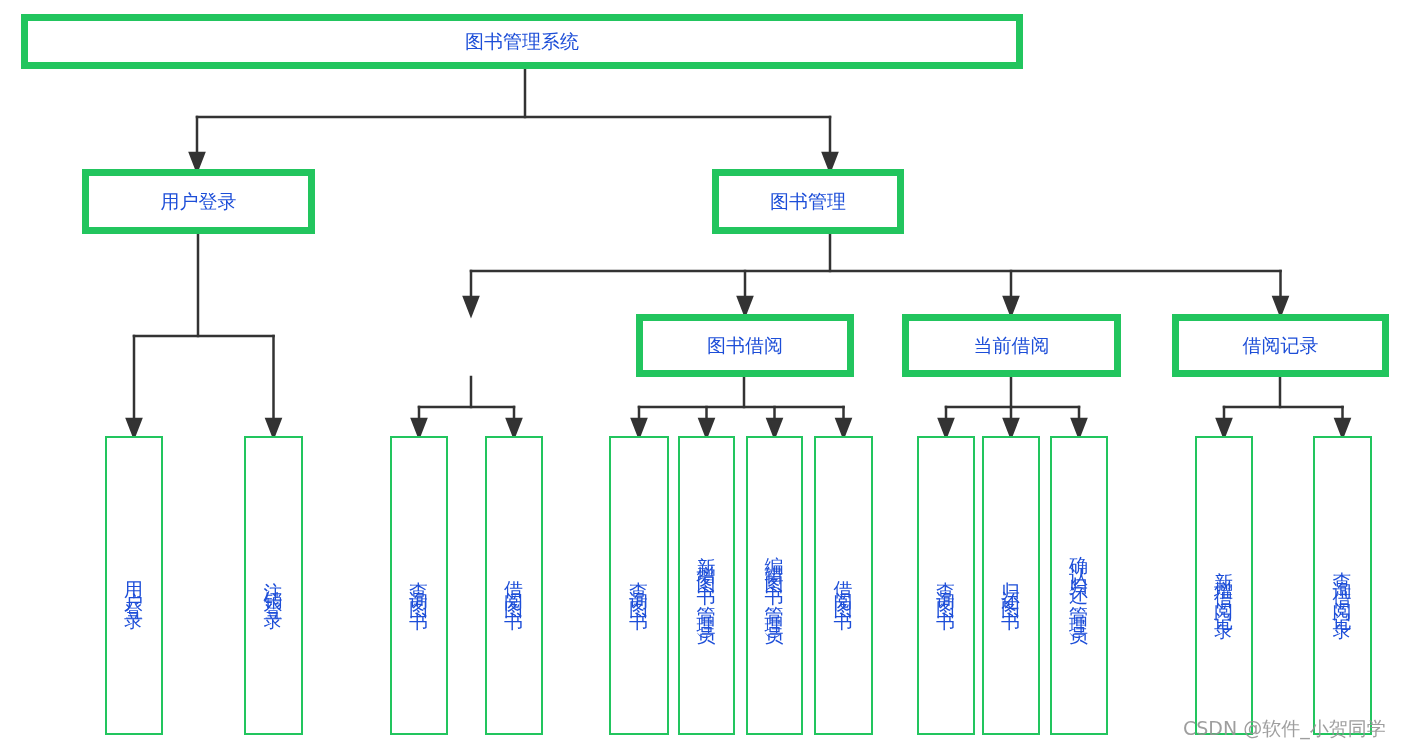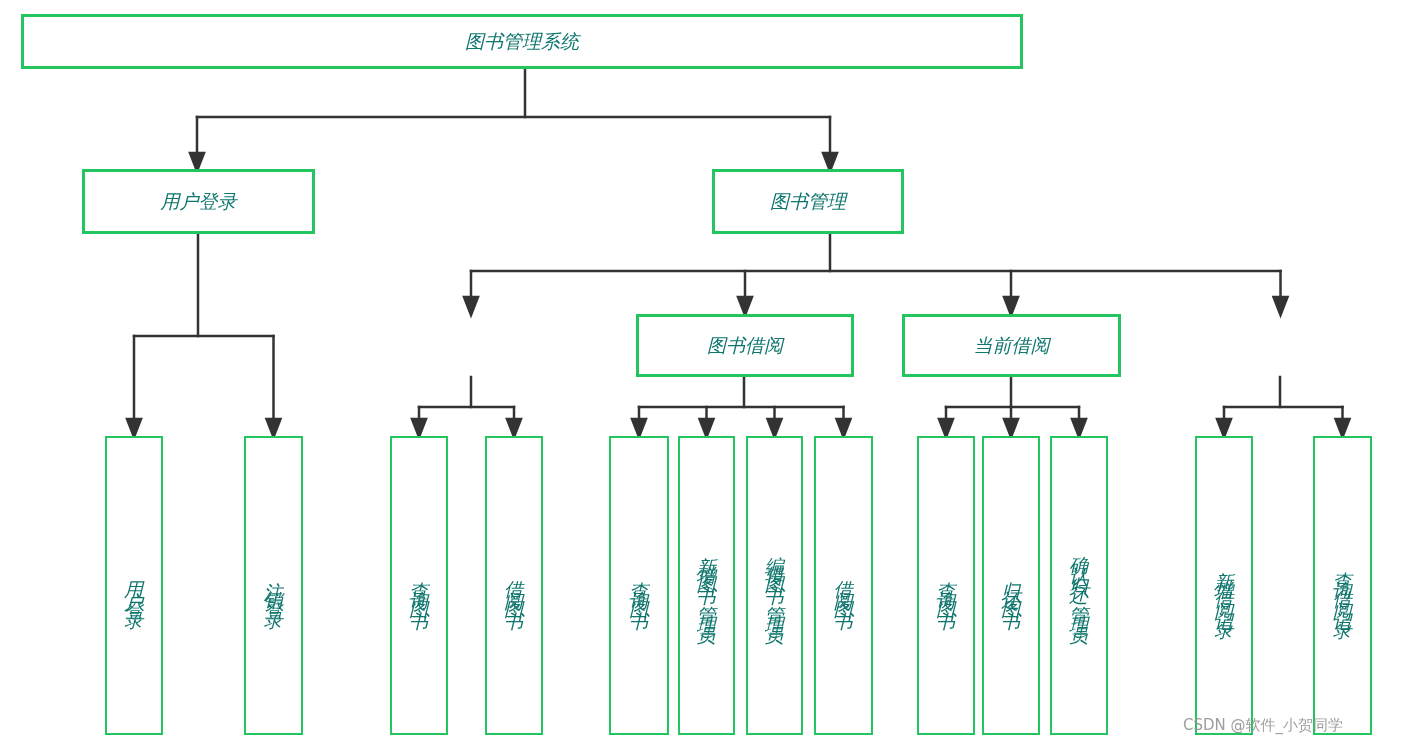--- a/index.html
+++ b/index.html
@@ -7,44 +7,43 @@
     position:relative;
     width:1405px;height:747px;
     background:#ffffff;
     font-family:"DejaVu Sans","Liberation Sans",sans-serif;
     overflow:hidden;
   }
   .connectors{position:absolute;left:0;top:0;width:1405px;height:747px;pointer-events:none;}
   .node{
     position:absolute;
     box-sizing:border-box;
-    border:3px solid #22c55e;
+    border:7px solid #22c55e;
     background:#ffffff;
     display:flex;align-items:center;justify-content:center;
-    color:#0f766e;
+    color:#1d4ed8;
     font-size:19px;
     z-index:2;
-    font-style:italic;
   }
   .node .lbl{white-space:nowrap;}
   .vnode{
     border-width:2px;
   }
   .vnode .lbl{
     writing-mode:vertical-rl;
     text-orientation:mixed;
     letter-spacing:10px;
     line-height:1;
     font-size:19px;
     white-space:nowrap;
   }
   .watermark{
     position:absolute;
     left:1183px;top:716px;
-    font-size:15px;
+    font-size:19px;
     color:rgba(148,148,148,0.9);
     z-index:3;
     white-space:nowrap;
   }
 </style>
 </head>
 <body>
 
 <div class="stage">
 
@@ -122,20 +121,23 @@
   <div class="node" style="left:712px;top:169px;width:192px;height:65px">
     <span class="lbl">图书管理</span>
   </div>
 
   <div class="node" style="left:636px;top:314px;width:218px;height:63px">
     <span class="lbl">图书借阅</span>
   </div>
   <div class="node" style="left:902px;top:314px;width:219px;height:63px">
     <span class="lbl">当前借阅</span>
   </div>
+  <div class="node" style="left:1172px;top:314px;width:217px;height:63px">
+    <span class="lbl">借阅记录</span>
+  </div>
 
   <div class="node vnode" style="left:105px;top:436px;width:58px;height:299px">
     <span class="lbl">用户登录</span>
   </div>
   <div class="node vnode" style="left:244px;top:436px;width:59px;height:299px">
     <span class="lbl">注销登录</span>
   </div>
 
   <div class="node vnode" style="left:390px;top:436px;width:58px;height:299px">
     <span class="lbl">查询图书</span>

